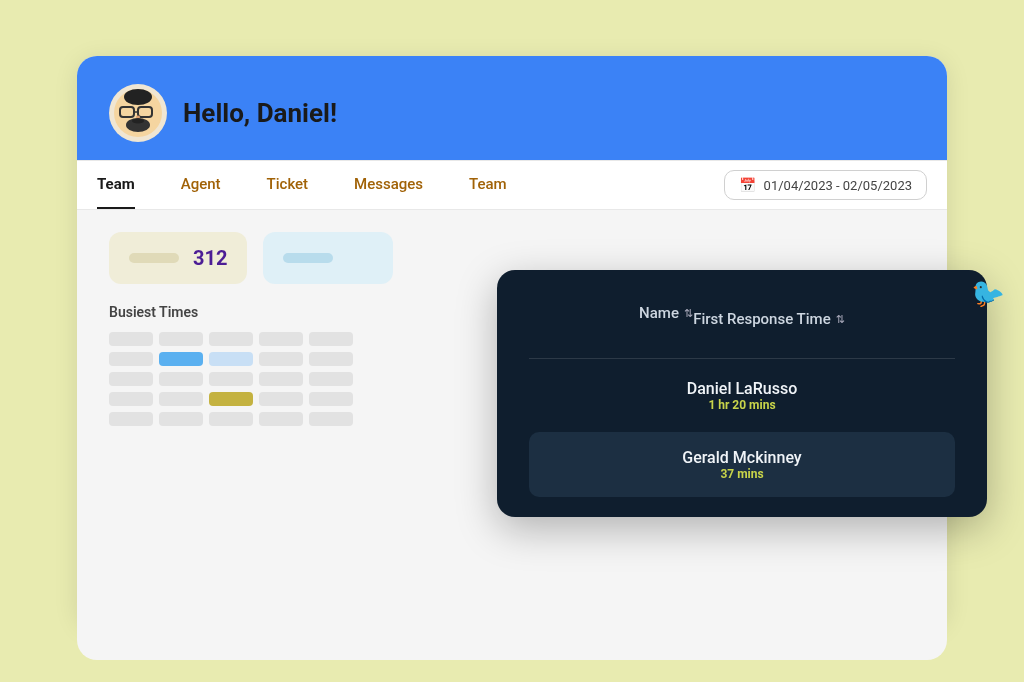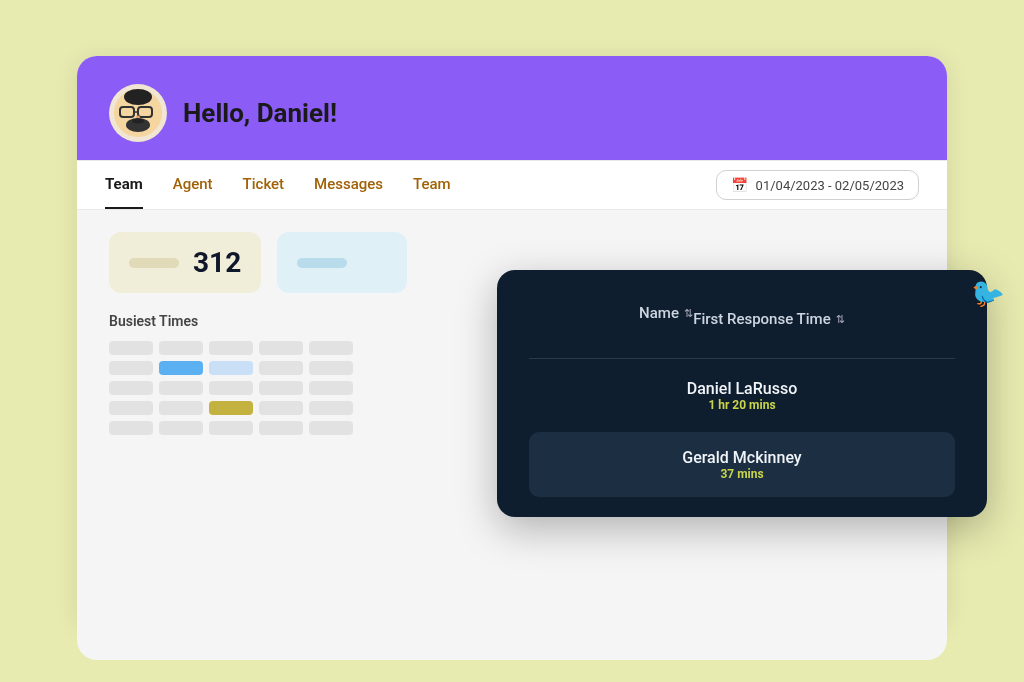--- a/index.html
+++ b/index.html
@@ -25,21 +25,21 @@
       overflow: visible;
     }
 
     
     .header {
       padding: 28px 32px 18px 32px;
       border-bottom: 1.5px solid #e8e8e8;
       display: flex;
       align-items: center;
       gap: 16px;
-      background: #8b5cf6;
+      background: #3b82f6;
       border-radius: 20px 20px 0 0;
     }
 
     .avatar {
       width: 58px;
       height: 58px;
       border-radius: 50%;
       background: #f0e6d3;
       display: flex;
       align-items: center;
@@ -52,24 +52,24 @@
     .greeting {
       font-size: 26px;
       font-weight: 700;
       color: #1a1a1a;
     }
 
     
     .nav-tabs {
       display: flex;
       align-items: center;
-      padding: 0 28px;
+      padding: 0 20px;
       background: #fff;
       border-bottom: 1.5px solid #e8e8e8;
-      gap: 30px;
+      gap: 46px;
     }
 
     .nav-tab {
       padding: 14px 0;
       font-size: 15px;
       font-weight: 500;
       color: #a16207;
       cursor: pointer;
       border-bottom: 2px solid transparent;
       transition: color 0.2s;
@@ -138,23 +138,23 @@
       height: 10px;
       border-radius: 5px;
       background: #e0dab8;
     }
 
     .stat-card.blue .stat-label-bar {
       background: #b8dcec;
     }
 
     .stat-value {
-      font-size: 28px;
+      font-size: 20px;
       font-weight: 700;
-      color: #0f172a;
+      color: #4c1d95;
     }
 
     
     .busiest-label {
       font-size: 14px;
       font-weight: 600;
       color: #444;
       margin-bottom: 12px;
     }
 

